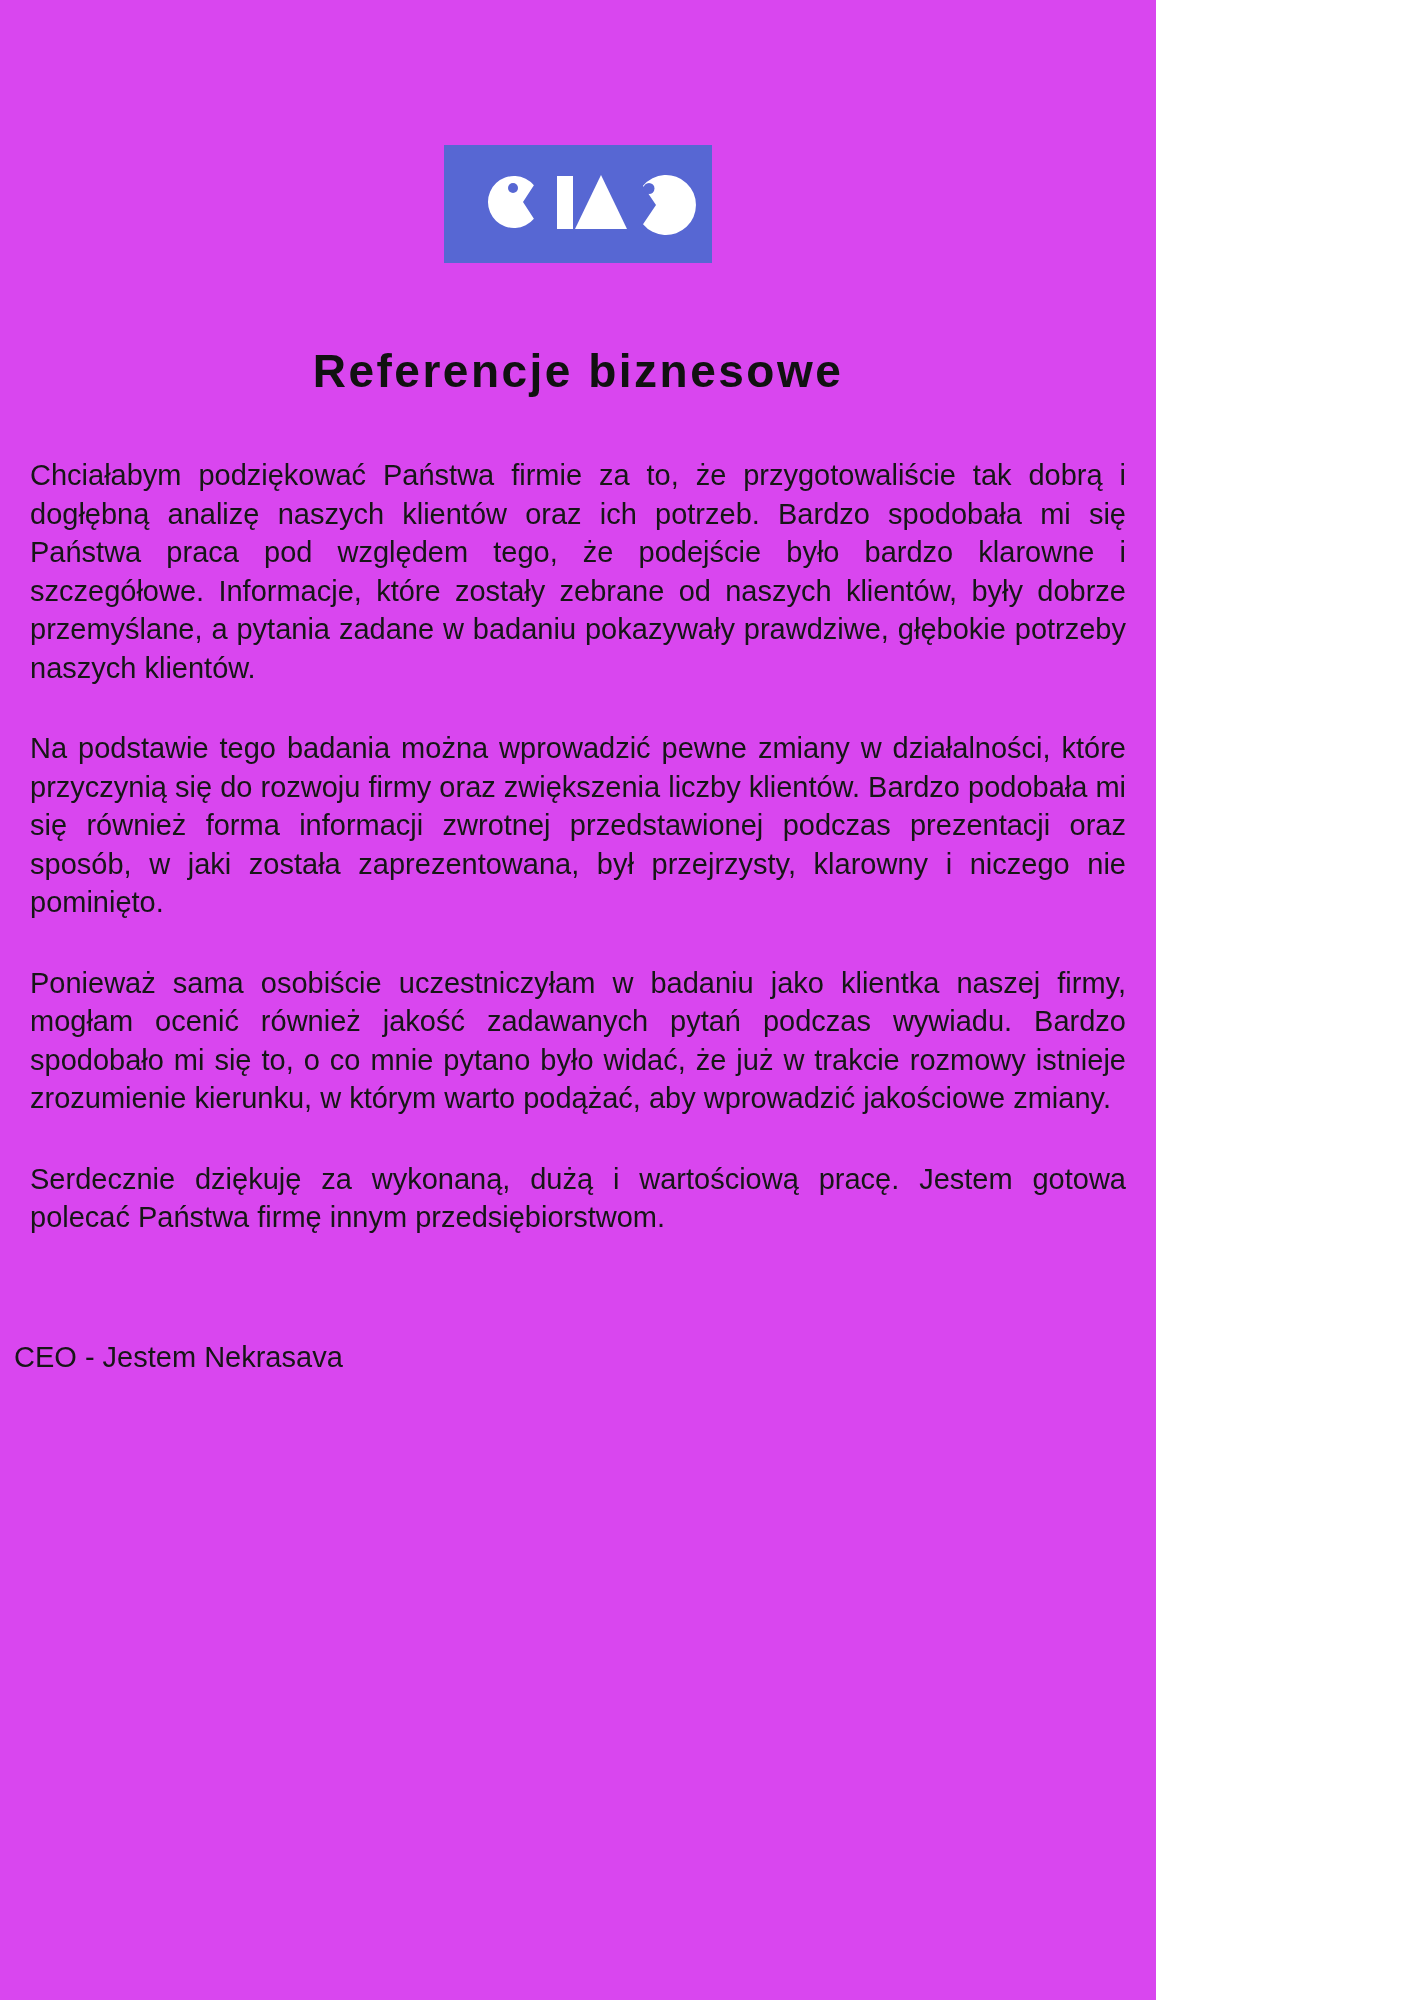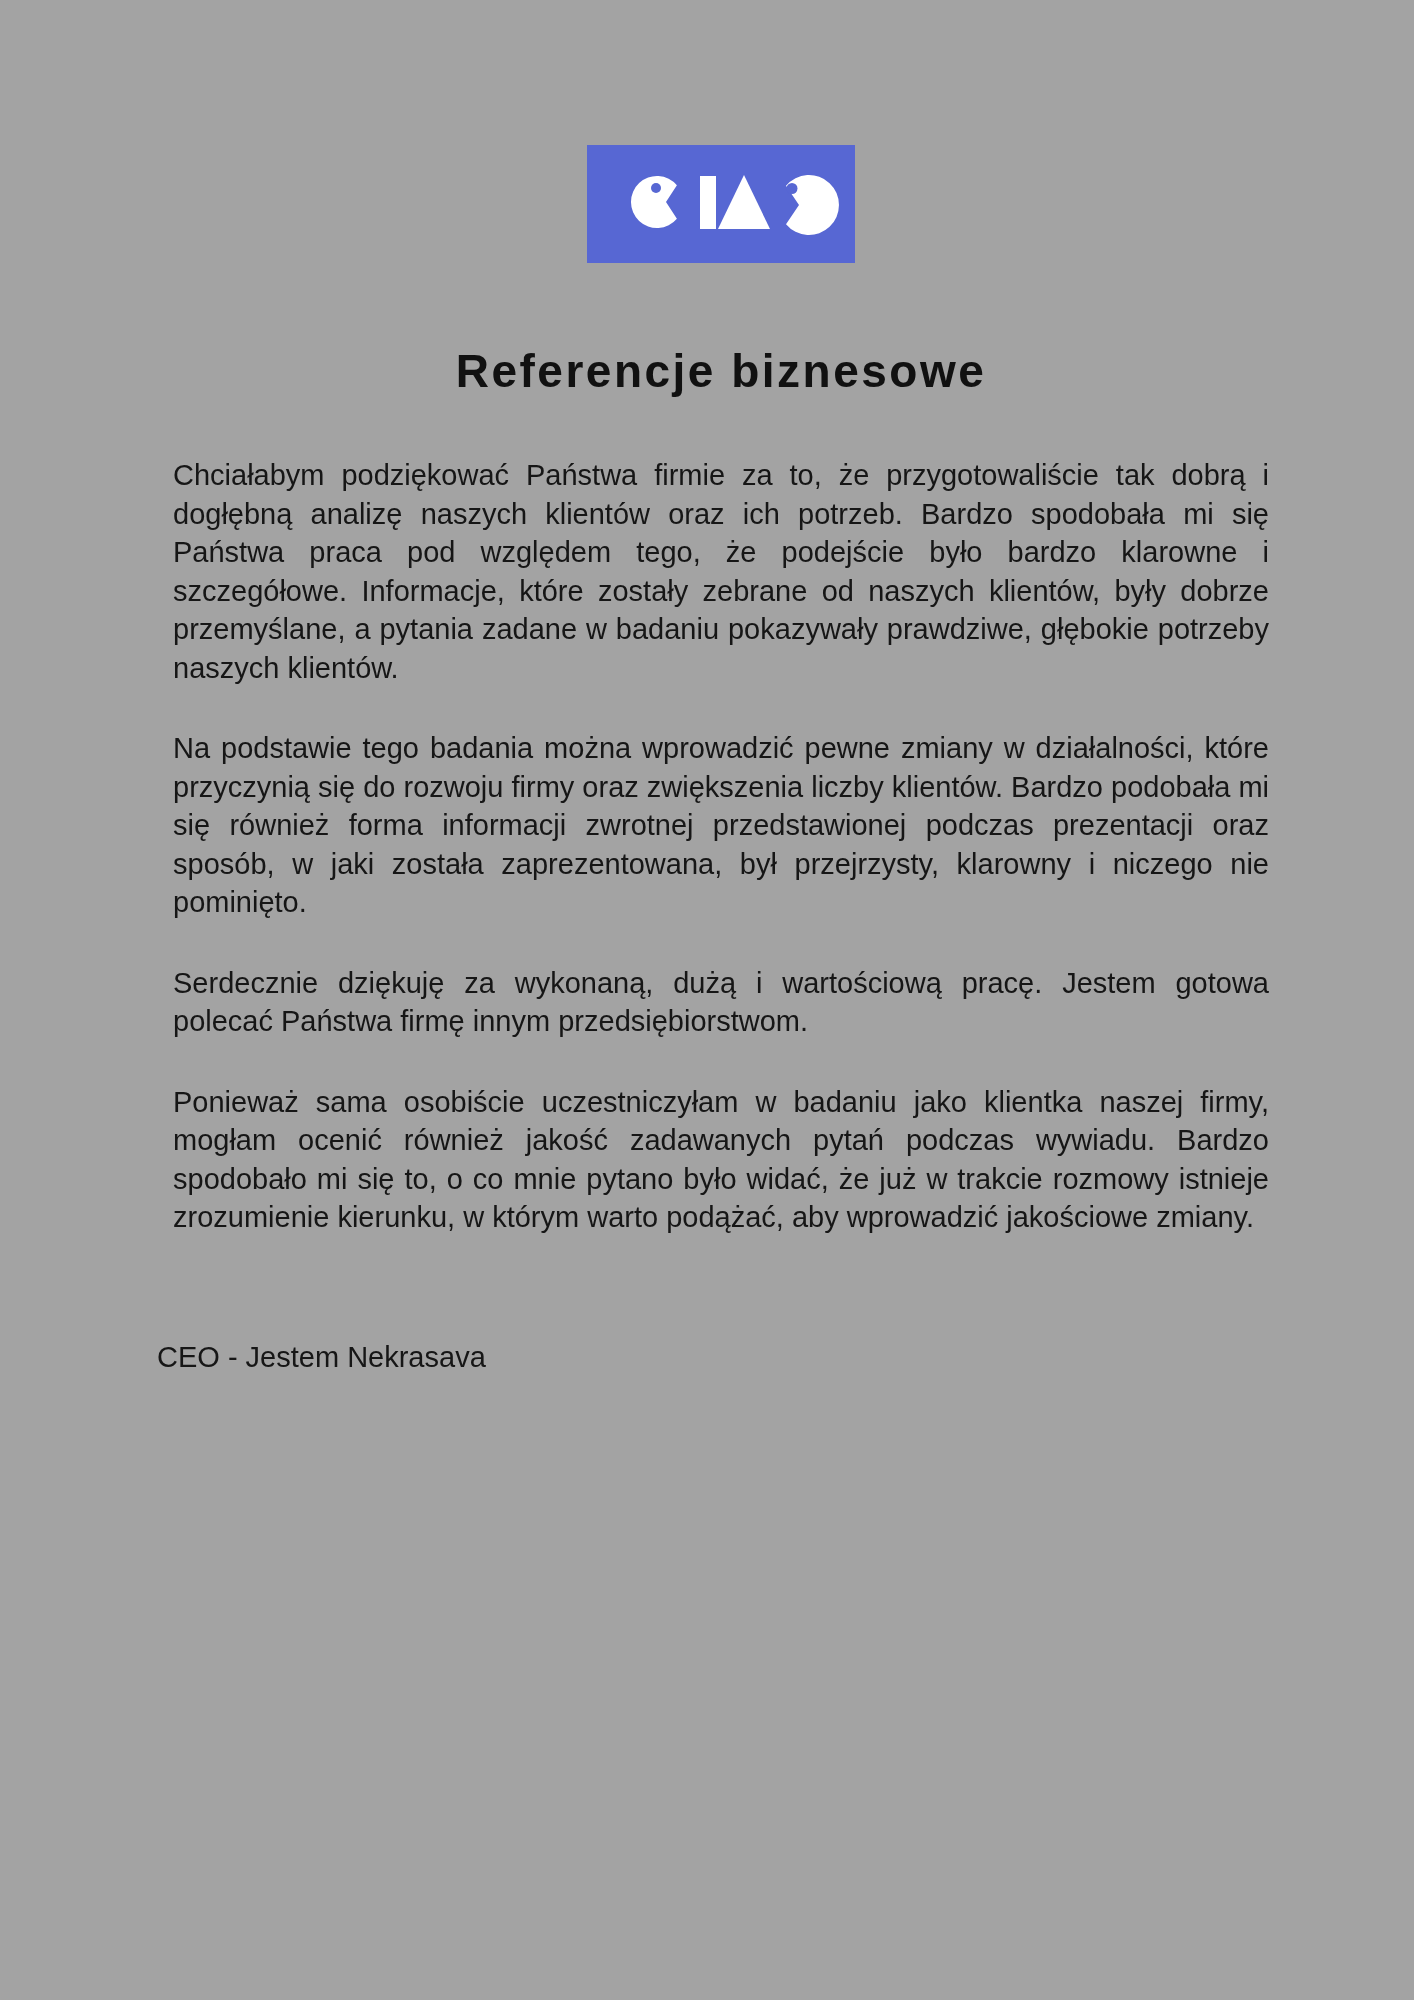--- a/index.html
+++ b/index.html
@@ -1,23 +1,22 @@
 <!DOCTYPE html>
 <html><head>
 <meta charset="utf-8">
 <style>
   html, body { margin: 0; padding: 0; background: #ffffff; }
   .page {
     position: relative;
-    width: 1388px;
+    width: 1156px;
     height: 2000px;
-    background: #a3a3a3;
+    background: #d946ef;
     font-family: "Liberation Sans", "DejaVu Sans", sans-serif;
     overflow: hidden;
-    padding-left: 27px;
   }
   .logo-svg {
     display: block;
     margin: 145px auto 0;
     width: 268px;
     height: 118px;
   }
   .title {
     margin: 81px 0 0;
     text-align: center;
@@ -60,18 +59,18 @@
 
     <path d="M 212 60 L 199 40.7 A 30 30 0 1 1 199 79.3 Z" fill="#ffffff"></path>
     <circle cx="205" cy="43.5" r="5.5" fill="#5767d3"></circle>
   </svg>
 
   <h1 class="title">Referencje biznesowe</h1>
 
   <div class="content">
     <p>Chciałabym podziękować Państwa firmie za to, że przygotowaliście tak dobrą i dogłębną analizę naszych klientów oraz ich potrzeb. Bardzo spodobała mi się Państwa praca pod względem tego, że podejście było bardzo klarowne i szczegółowe. Informacje, które zostały zebrane od naszych klientów, były dobrze przemyślane, a pytania zadane w badaniu pokazywały prawdziwe, głębokie potrzeby naszych klientów.</p>
     <p>Na podstawie tego badania można wprowadzić pewne zmiany w działalności, które przyczynią się do rozwoju firmy oraz zwiększenia liczby klientów. Bardzo podobała mi się również forma informacji zwrotnej przedstawionej podczas prezentacji oraz sposób, w jaki została zaprezentowana, był przejrzysty, klarowny i niczego nie pominięto.</p>
+    <p>Ponieważ sama osobiście uczestniczyłam w badaniu jako klientka naszej firmy, mogłam ocenić również jakość zadawanych pytań podczas wywiadu. Bardzo spodobało mi się to, o co mnie pytano było widać, że już w trakcie rozmowy istnieje zrozumienie kierunku, w którym warto podążać, aby wprowadzić jakościowe zmiany.</p>
     <p>Serdecznie dziękuję za wykonaną, dużą i wartościową pracę. Jestem gotowa polecać Państwa firmę innym przedsiębiorstwom.</p>
-    <p>Ponieważ sama osobiście uczestniczyłam w badaniu jako klientka naszej firmy, mogłam ocenić również jakość zadawanych pytań podczas wywiadu. Bardzo spodobało mi się to, o co mnie pytano było widać, że już w trakcie rozmowy istnieje zrozumienie kierunku, w którym warto podążać, aby wprowadzić jakościowe zmiany.</p>
     <p class="signature">CEO - Jestem Nekrasava</p>
   </div>
 
 </div>
 
 </body></html>

